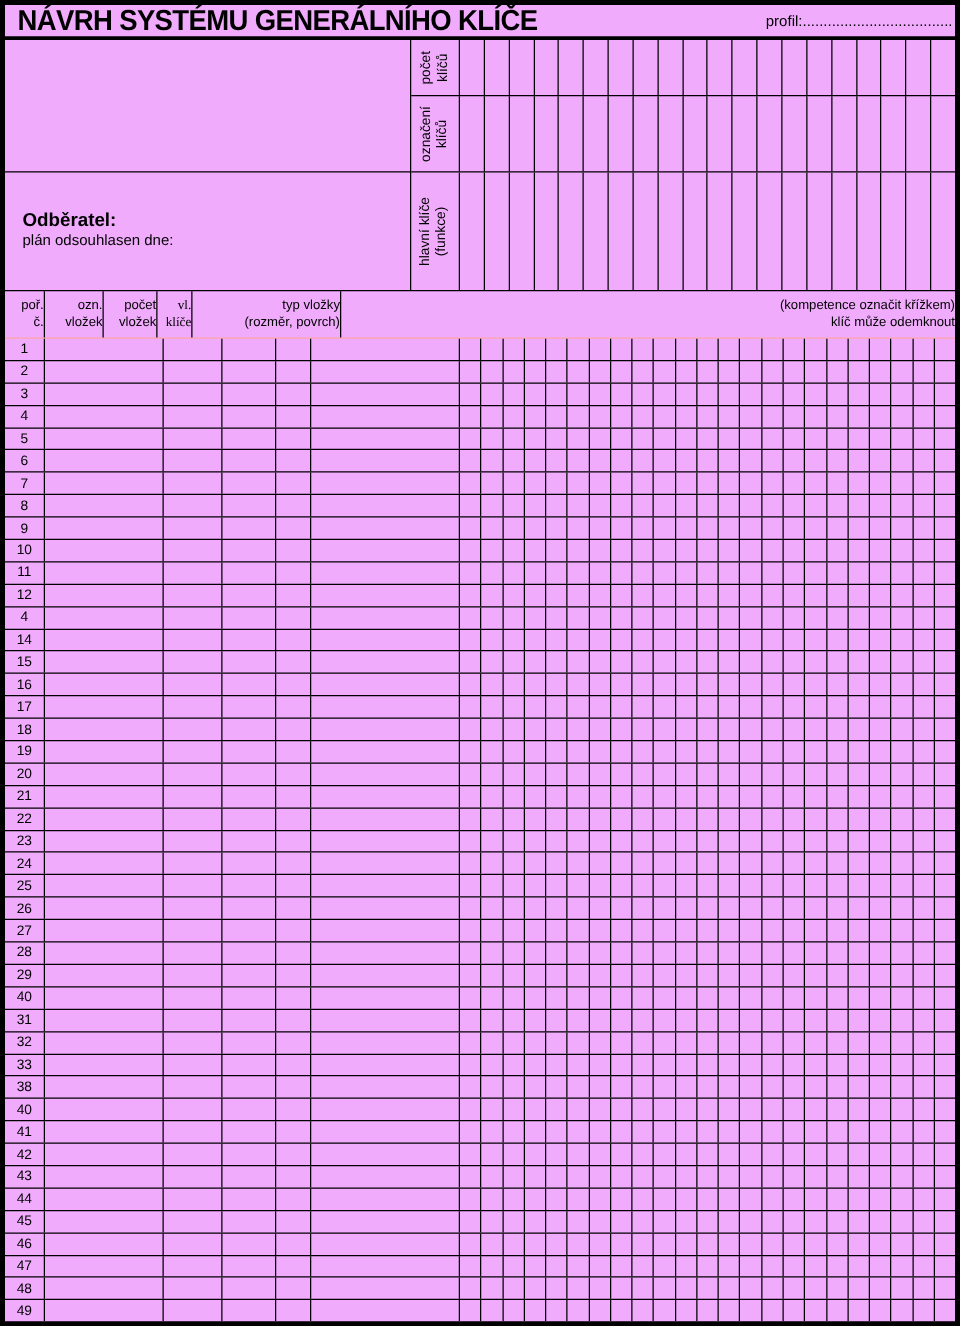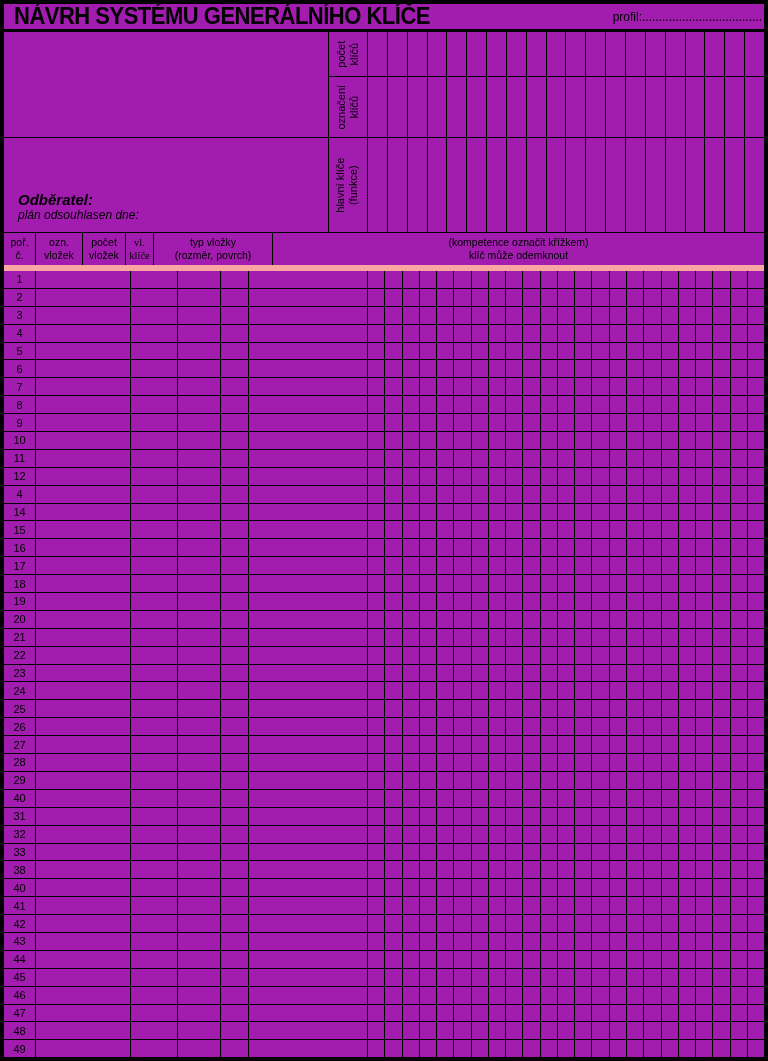--- a/index.html
+++ b/index.html
@@ -5,58 +5,58 @@
   * { box-sizing: border-box; margin: 0; padding: 0; }
   html, body { background: #fff; }
   body {
     width: 768px; height: 1061px;
     font-family: "Liberation Sans", sans-serif;
     color: #000;
   }
   .page {
     width: 768px; height: 1061px;
     border: 4px solid #000;
-    background: #a21caf;
+    background: #f0abfc;
     display: flex; flex-direction: column;
     overflow: hidden;
   }
   
   .title-bar {
     height: 28px; flex: 0 0 28px;
     border-bottom: 3px solid #000;
     display: flex; align-items: center; justify-content: space-between;
     padding: 0 2px 0 10px;
   }
   .title {
     font-size: 22px; font-weight: bold; letter-spacing: -0.5px;
     white-space: nowrap; transform: scaleY(1.05);
   }
   .profil { font-size: 12px; white-space: nowrap; overflow: hidden; }
   
   .upper { flex: 0 0 201px; height: 201px; display: flex; border-bottom: 1px solid #000; }
   .upper-left { width: 325px; flex: 0 0 325px; border-right: 1px solid #000; display: flex; flex-direction: column; }
   .blank-cell { height: 106px; flex: 0 0 106px; border-bottom: 1px solid #000; }
-  .odberatel-cell { flex: 1; display: flex; flex-direction: column; justify-content: flex-end; padding: 7px 6px 10px 14px; font-style: italic; }
+  .odberatel-cell { flex: 1; display: flex; flex-direction: column; justify-content: center; padding: 7px 6px 10px 14px; }
   .odberatel { font-size: 15px; font-weight: bold; }
   .plan { font-size: 12px; }
   .upper-right { flex: 1; display: flex; flex-direction: column; }
   .urow { display: flex; border-bottom: 1px solid #000; }
   .urow0 { height: 45px; flex: 0 0 45px; }
   .urow1 { height: 61px; flex: 0 0 61px; }
   .urow2 { flex: 1; border-bottom: 0; }
   .rotcell { width: 39px; flex: 0 0 39px; border-right: 1px solid #000;
     display: flex; align-items: center; justify-content: center; overflow: visible; }
   .rot { transform: rotate(-90deg); font-size: 11px; line-height: 1.2; text-align: center; white-space: nowrap; }
   .rot span { display: block; }
   .ugrid { flex: 1; display: flex; }
   .ucell { flex: 1; border-right: 1px solid #000; }
   .ugrid .ucell:last-child { border-right: 0; }
   
-  .thead { flex: 0 0 38px; height: 38px; display: flex; border-bottom: 6px solid #fca5a5;
-    font-size: 10.5px; text-align: center; }
+  .thead { flex: 0 0 38px; height: 38px; display: flex; border-bottom: 1px solid #fca5a5;
+    font-size: 10.5px; text-align: right; }
   .hcell { border-right: 1px solid #000; display: flex; flex-direction: column;
     justify-content: center; line-height: 1.25; overflow: hidden; }
   .hcell span { display: block; white-space: nowrap; }
   .c0 { width: 32px; flex: 0 0 32px; }
   .c1 { width: 95px; flex: 0 0 95px; }
   .c2 { width: 47px; flex: 0 0 47px; }
   .c3 { width: 43px; flex: 0 0 43px; }
   .c4 { width: 28px; flex: 0 0 28px; font-family: Liberation Serif, serif; }
   .c5 { width: 119px; flex: 0 0 119px; }
   .hmatrix { flex: 1; border-right: 0; }

